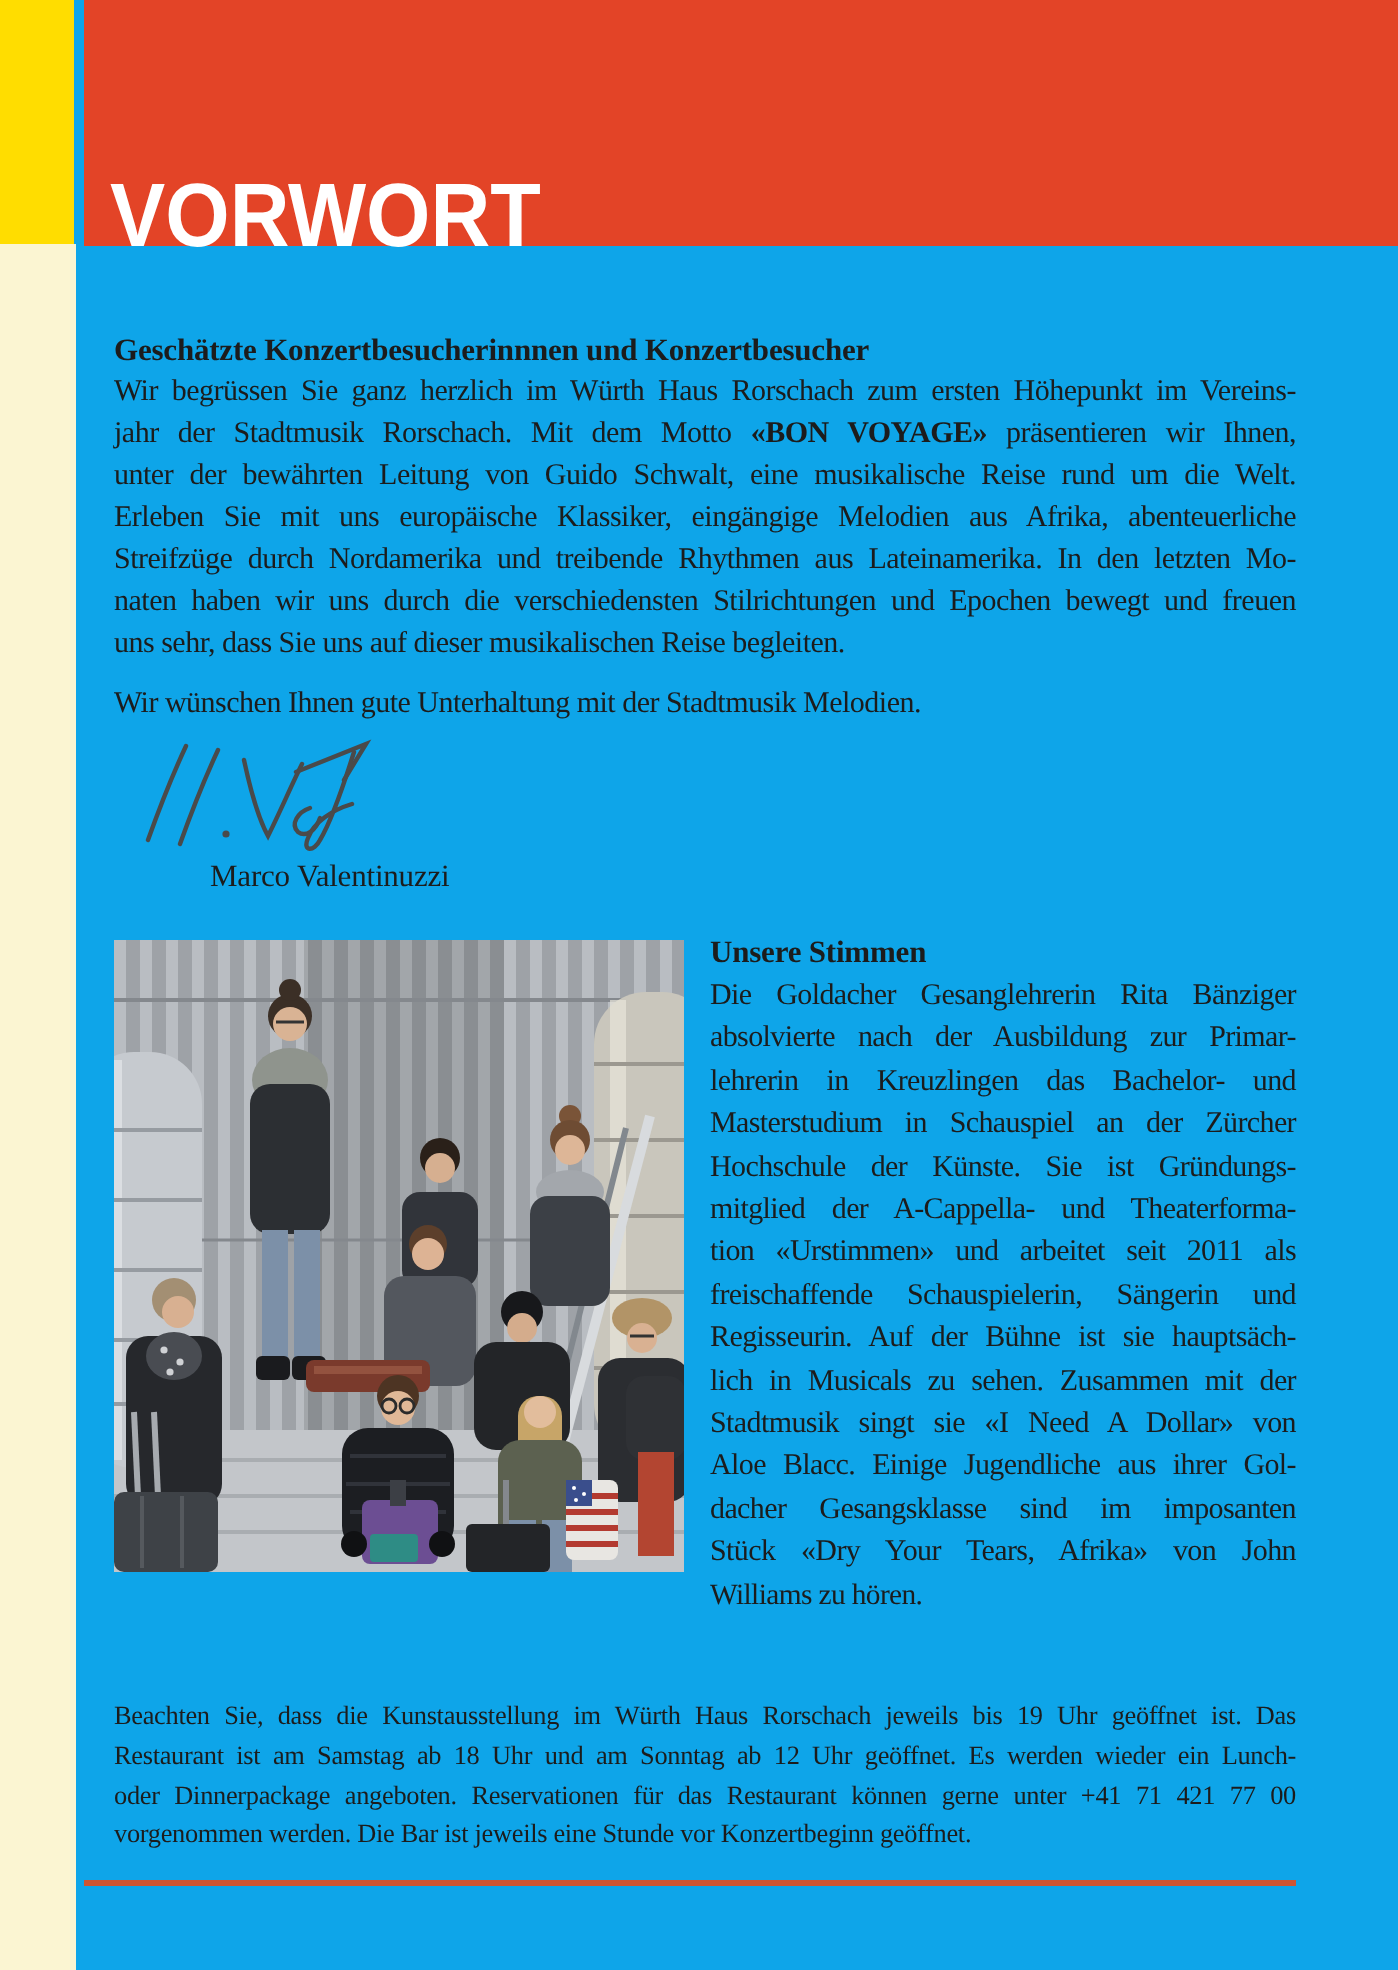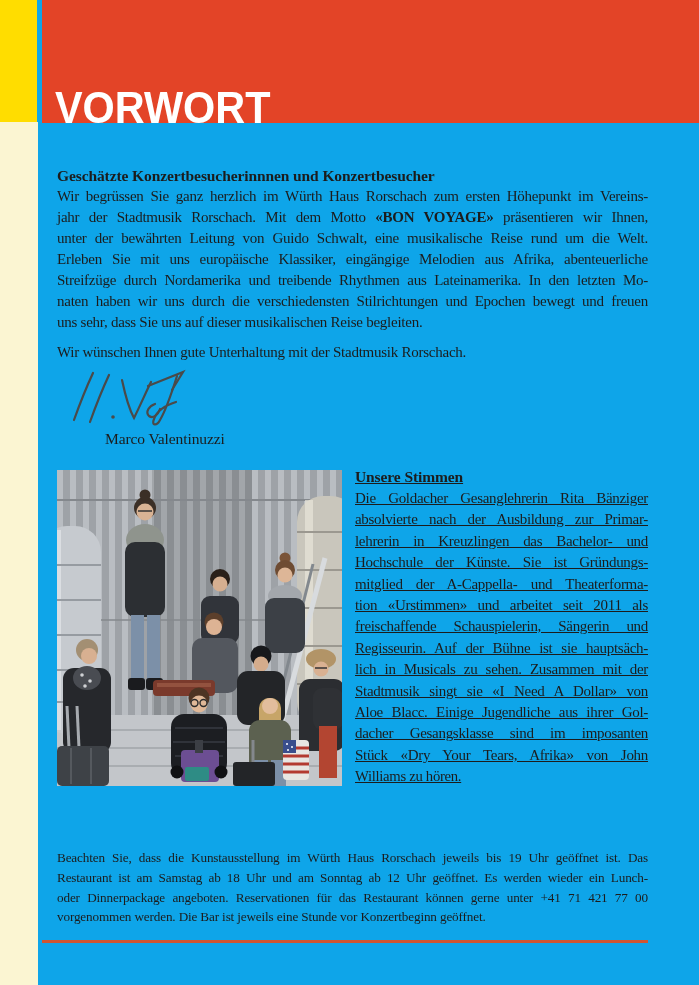--- a/index.html
+++ b/index.html
@@ -21,21 +21,21 @@
   .intro-heading { font-weight:bold; font-size:15.5px; line-height:21px; letter-spacing:-0.1px; }
   .jline { font-size:15px; line-height:21px; letter-spacing:-0.25px;
            text-align:justify; text-align-last:justify; white-space:normal; }
   .pline { font-size:15px; line-height:21px; letter-spacing:-0.25px; }
   .closing { margin-top:9px; }
   .b { font-weight:bold; }
   .signature { position:absolute; left:60px; top:368px; width:150px; height:60px; }
   .sig-name { position:absolute; left:57px; top:430px; font-size:15.5px; letter-spacing:-0.1px;margin-left:48px; }
   .photo { position:absolute; left:57px; top:470px; width:285px; height:316px; overflow:hidden; }
   .photo svg { display:block; }
-  .voices { position:absolute; left:355px; top:466px; width:293px;text-decoration:underline; }
+  .voices { position:absolute; left:355px; top:466px; width:293px; }
   .voices-heading { font-weight:bold; font-size:15.5px; line-height:22px; letter-spacing:-0.1px; }
   .vline { font-size:15px; line-height:21.4px; letter-spacing:-0.3px;
            text-align:justify; text-align-last:justify; }
   .vline-last { font-size:14.7px; line-height:21.4px; letter-spacing:-0.3px; }
   .footer { position:absolute; left:57px; top:848px; width:591px; }
   .fline { font-size:13.2px; line-height:19.8px; letter-spacing:-0.15px;
            text-align:justify; text-align-last:justify; }
   .fline-last { font-size:13.2px; line-height:19.8px; letter-spacing:-0.15px; }
   .rule { position:absolute; left:42px; top:940px; width:606px; height:2.5px; background:#CE5532; }
 </style>
@@ -53,21 +53,21 @@
 
   <div class="intro">
     <div class="intro-heading">Geschätzte Konzertbesucherinnnen und Konzertbesucher</div>
     <div class="jline">Wir begrüssen Sie ganz herzlich im Würth Haus Rorschach zum ersten Höhepunkt im Vereins-</div>
     <div class="jline"><span>jahr der Stadtmusik Rorschach. Mit dem Motto </span><span class="b">«BON VOYAGE»</span><span> präsentieren wir Ihnen,</span></div>
     <div class="jline">unter der bewährten Leitung von Guido Schwalt, eine musikalische Reise rund um die Welt.</div>
     <div class="jline">Erleben Sie mit uns europäische Klassiker, eingängige Melodien aus Afrika, abenteuerliche</div>
     <div class="jline">Streifzüge durch Nordamerika und treibende Rhythmen aus Lateinamerika. In den letzten Mo-</div>
     <div class="jline">naten haben wir uns durch die verschiedensten Stilrichtungen und Epochen bewegt und freuen</div>
     <div class="pline">uns sehr, dass Sie uns auf dieser musikalischen Reise begleiten.</div>
-    <div class="pline closing">Wir wünschen Ihnen gute Unterhaltung mit der Stadtmusik Rorschach.</div>
+    <div class="pline closing">Wir wünschen Ihnen gute Unterhaltung mit der Stadtmusik Melodien.</div>
   </div>
 
   <svg class="signature" viewBox="0 0 150 60" fill="none" stroke="#4a4a4a" stroke-width="2.2" stroke-linecap="round">
     <path d="M14,52 C19,38 26,20 33,5"></path>
     <path d="M30,54 C35,40 42,22 49,7"></path>
     <circle cx="53" cy="49" r="1.8" fill="#4a4a4a" stroke="none"></circle>
     <path d="M62,12 C65,26 69,41 74,50 C80,38 86,24 91,14"></path>
     <path d="M88,18 L123,4 L112,22"></path>
     <path d="M95,36 C89,38 85,44 89,48 C93,51 98,47 100,41"></path>
     <path d="M117,8 C112,24 106,42 100,52 C97,58 91,58 94,51 C97,43 106,37 116,34"></path>
@@ -203,20 +203,21 @@
         <rect x="176" y="292" width="42" height="24" rx="3" fill="#232528"></rect>
       </g>
     </svg>
   </div>
 
   <div class="voices">
     <div class="voices-heading">Unsere Stimmen</div>
     <div class="vline">Die Goldacher Gesanglehrerin Rita Bänziger</div>
     <div class="vline">absolvierte nach der Ausbildung zur Primar-</div>
     <div class="vline">lehrerin in Kreuzlingen das Bachelor- und</div>
+    <div class="vline">Masterstudium in Schauspiel an der Zürcher</div>
     <div class="vline">Hochschule der Künste. Sie ist Gründungs-</div>
     <div class="vline">mitglied der A-Cappella- und Theaterforma-</div>
     <div class="vline">tion «Urstimmen» und arbeitet seit 2011 als</div>
     <div class="vline">freischaffende Schauspielerin, Sängerin und</div>
     <div class="vline">Regisseurin. Auf der Bühne ist sie hauptsäch-</div>
     <div class="vline">lich in Musicals zu sehen. Zusammen mit der</div>
     <div class="vline">Stadtmusik singt sie «I Need A Dollar» von</div>
     <div class="vline">Aloe Blacc. Einige Jugendliche aus ihrer Gol-</div>
     <div class="vline">dacher Gesangsklasse sind im imposanten</div>
     <div class="vline">Stück «Dry Your Tears, Afrika» von John</div>

